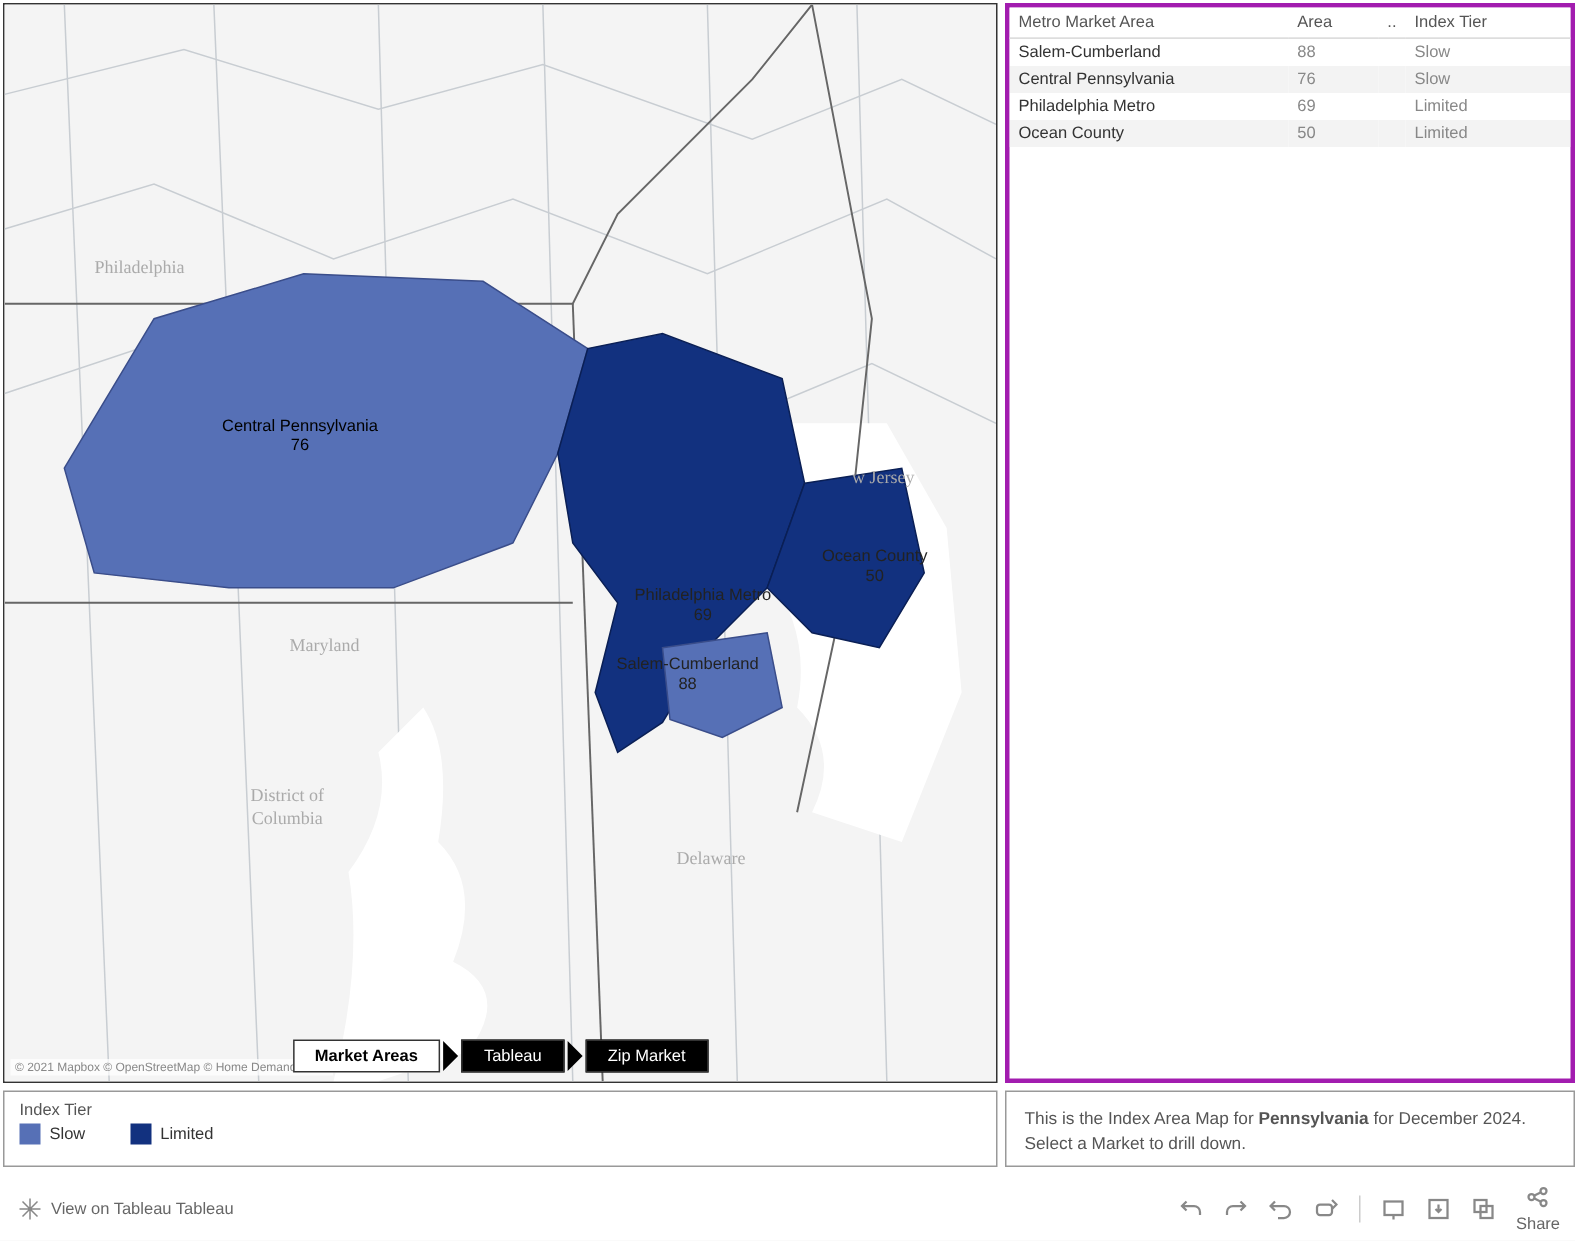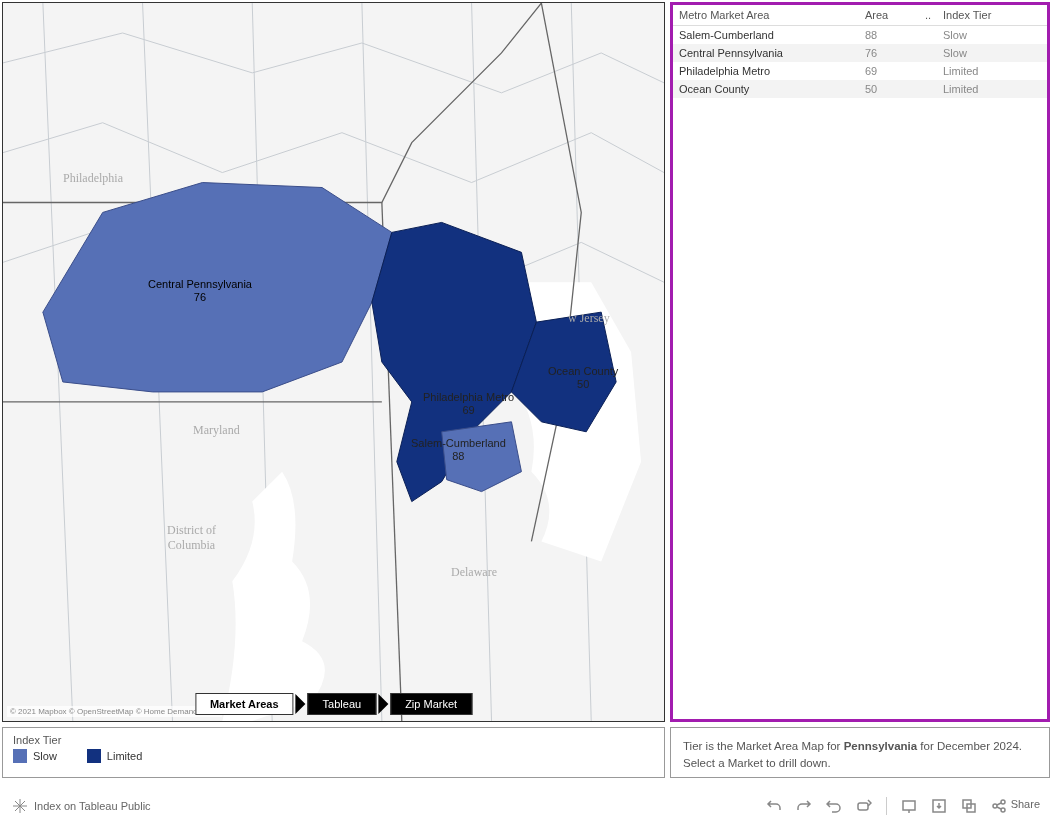--- a/index.html
+++ b/index.html
@@ -45,21 +45,21 @@
   .toolbar {
     grid-column: 1 / 3;
     display: flex;
     align-items: center;
     padding: 6px 10px;
     gap: 14px;
     font-size: 11px;
     color: #555;
   }
   .toolbar .spacer { flex: 1; }
-  .toolbar .tb-btn { display:flex; align-items:flex-start; gap:4px; cursor:pointer; color:#666; }
+  .toolbar .tb-btn { display:flex; align-items:center; gap:4px; cursor:pointer; color:#666;flex-direction:column; }
   .toolbar svg { width:16px; height:16px; stroke:#888; fill:none; stroke-width:1.5; }
   .toolbar .divider { width:1px; height:18px; background:#ccc; }
   .toolbar .view-public { display:flex; align-items:center; gap:6px; color:#666; }
   .toolbar .view-public svg { width:16px; height:16px; }
 
   
   .map-bg {
     position:absolute; inset:0;
     background:
       linear-gradient(0deg, rgba(240,240,240,0.6), rgba(240,240,240,0.6));
@@ -267,29 +267,29 @@
         <span>Slow</span>
       </div>
       <div class="legend-item">
         <div class="swatch" style="background:#12317f"></div>
         <span>Limited</span>
       </div>
     </div>
   </div>
 
   <div class="info-panel">
-    <span>Tier is the Market Area Map for </span><b>Pennsylvania</b><span> for December 2024.  Select a Market to drill down.</span>
+    <span>This is the Index Area Map for </span><b>Pennsylvania</b><span> for December 2024.  Select a Market to drill down.</span>
   </div>
 
   <div class="toolbar">
     <div class="view-public">
       <svg viewBox="0 0 16 16">
           <path d="M8 1v14M1 8h14M3 3l10 10M13 3L3 13" stroke="#888" stroke-width="1"></path>
         </svg>
-      <span>Index on Tableau Public</span>
+      <span>View on Tableau Tableau</span>
     </div>
     <div class="spacer"></div>
     <div class="tb-btn">
       <svg viewBox="0 0 16 16">
           <path d="M5 3L2 6l3 3M2 6h8a4 4 0 0 1 4 4v2"></path>
         </svg>
     </div>
     <div class="tb-btn">
       <svg viewBox="0 0 16 16">
           <path d="M11 3l3 3-3 3M14 6H6a4 4 0 0 0-4 4v2"></path>

